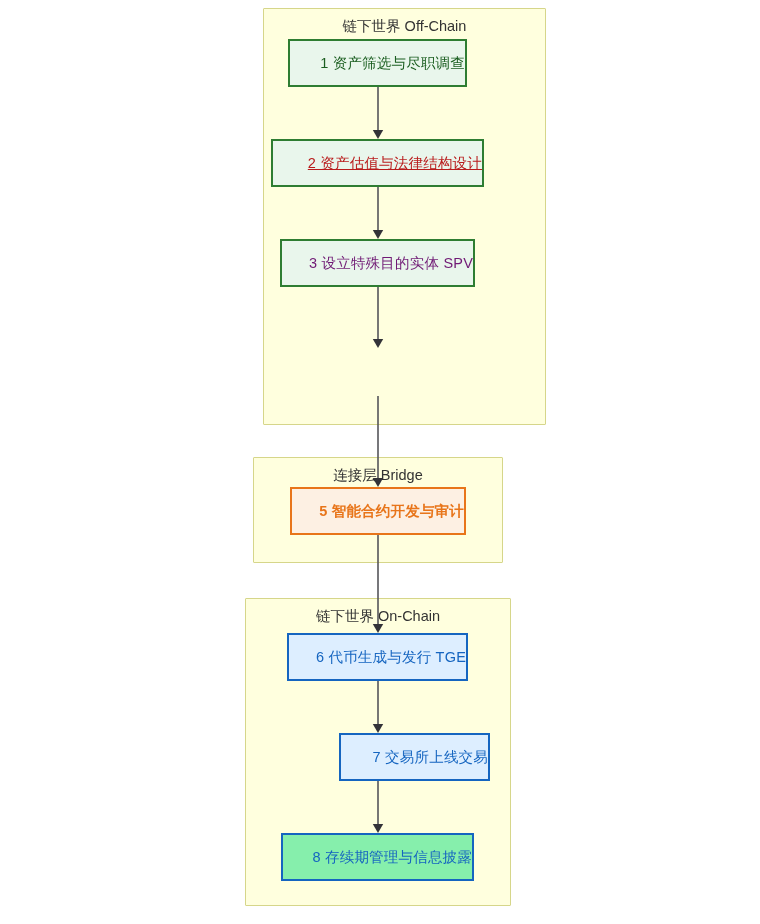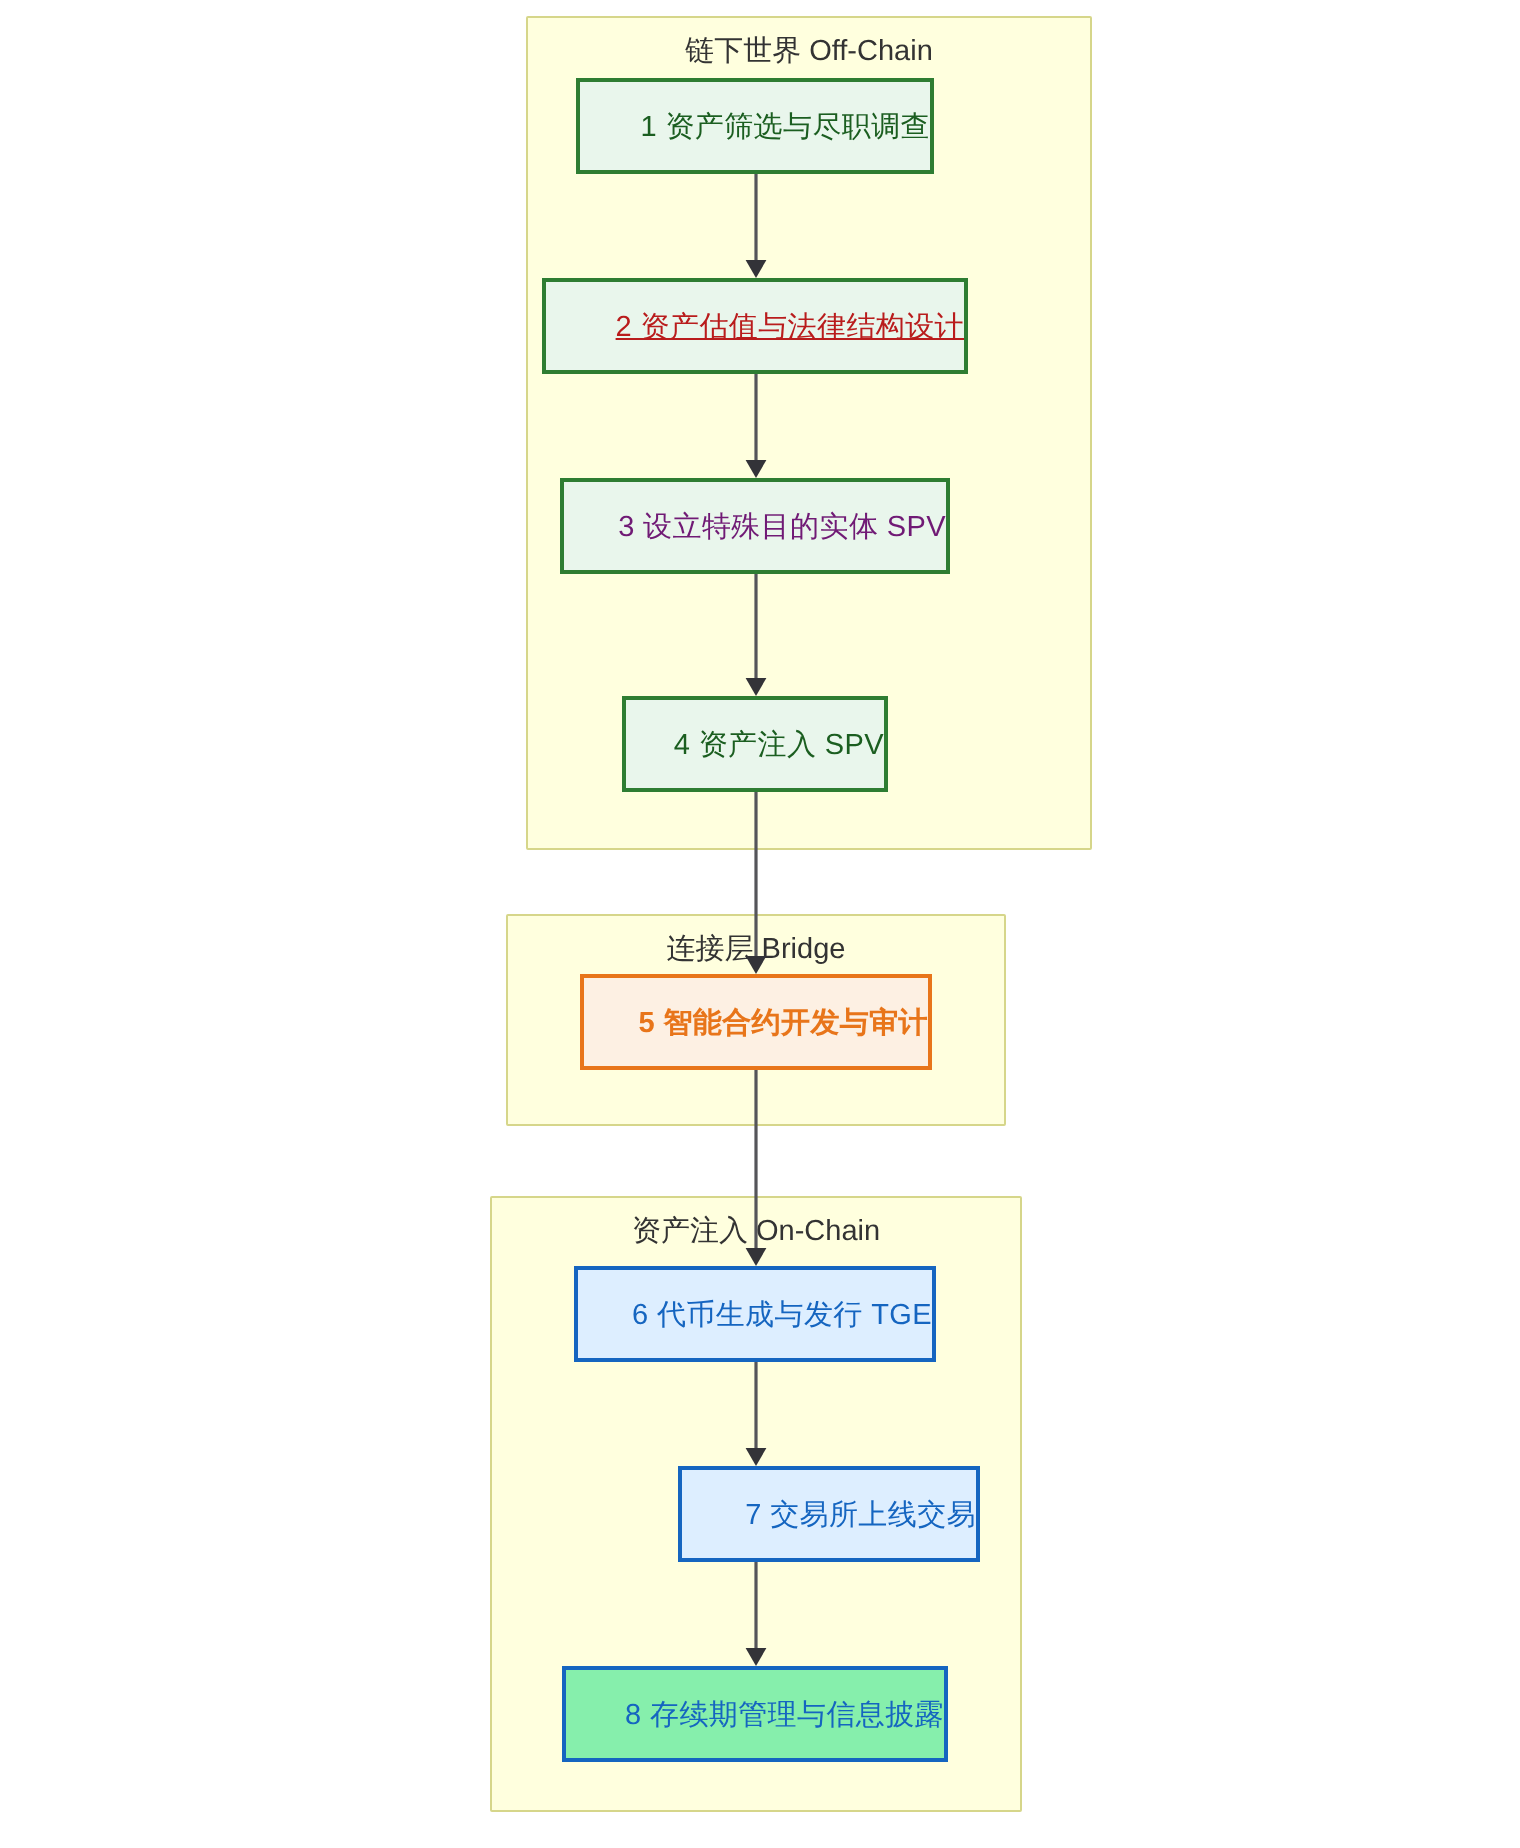--- a/index.html
+++ b/index.html
@@ -96,21 +96,21 @@
 
   <div class="cluster" id="cluster-offchain" style="left: 237px; top: 8px; width: 283px; height: 417px; background: rgb(255, 255, 222); border-color: rgb(214, 214, 138); margin-left: 26px;">
     <div class="cluster-label">链下世界 Off-Chain</div>
   </div>
 
   <div class="cluster" id="cluster-bridge" style="left: 253px; top: 457px; width: 250px; height: 106px; background: rgb(255, 255, 222); border-color: rgb(214, 214, 138);">
     <div class="cluster-label">连接层 Bridge</div>
   </div>
 
   <div class="cluster" id="cluster-onchain" style="left: 245px; top: 598px; width: 266px; height: 308px; background: rgb(255, 255, 222); border-color: rgb(214, 214, 138);">
-    <div class="cluster-label">资产注入 On-Chain</div>
+    <div class="cluster-label">链下世界 On-Chain</div>
   </div>
 
   <svg id="edges" viewBox="0 0 760 924" xmlns="http://www.w3.org/2000/svg">
     <g id="edge-group">
         <line x1="378" y1="87" x2="378" y2="132" class="edge-path" stroke="#55555a"></line>
         <polygon points="372.8,130 383.2,130 378,139" class="arrow-head" fill="#333338"></polygon>
         <line x1="378" y1="187" x2="378" y2="232" class="edge-path" stroke="#55555a"></line>
         <polygon points="372.8,230 383.2,230 378,239" class="arrow-head" fill="#333338"></polygon>
         <line x1="378" y1="287" x2="378" y2="341" class="edge-path" stroke="#55555a"></line>
         <polygon points="372.8,339 383.2,339 378,348" class="arrow-head" fill="#333338"></polygon>
@@ -130,23 +130,20 @@
   </div>
 
   <div class="node green" id="node-n2" style="left: 271px; top: 139px; width: 213px; height: 48px; background: rgb(233, 246, 236); border-color: rgb(46, 125, 50); color: #b91c1c; text-decoration: underline;">
     <span>2 资产估值与法律结构设计</span>
   </div>
 
   <div class="node green" id="node-n3" style="left: 280px; top: 239px; width: 195px; height: 48px; background: rgb(233, 246, 236); border-color: rgb(46, 125, 50); color: #701a75;">
     <span>3 设立特殊目的实体 SPV</span>
   </div>
 
-  <div class="node green" id="node-n4" style="left: 311px; top: 348px; width: 133px; height: 48px; background: rgb(233, 246, 236); border-color: rgb(46, 125, 50); color: rgb(27, 94, 32);">
-    <span>4 资产注入 SPV</span>
-  </div>
 
   <div class="node orange" id="node-n5" style="left: 290px; top: 487px; width: 176px; height: 48px; background: rgb(253, 240, 227); border-color: rgb(232, 117, 26); color: rgb(232, 117, 26); font-weight: bold;">
     <span>5 智能合约开发与审计</span>
   </div>
 
   <div class="node blue" id="node-n6" style="left: 287px; top: 633px; width: 181px; height: 48px; background: rgb(221, 238, 255); border-color: rgb(21, 101, 192); color: rgb(21, 101, 192);">
     <span>6 代币生成与发行 TGE</span>
   </div>
 
   <div class="node blue" id="node-n7" style="left: 302px; top: 733px; width: 151px; height: 48px; background: rgb(221, 238, 255); border-color: rgb(21, 101, 192); color: rgb(21, 101, 192); margin-left: 37px;">

